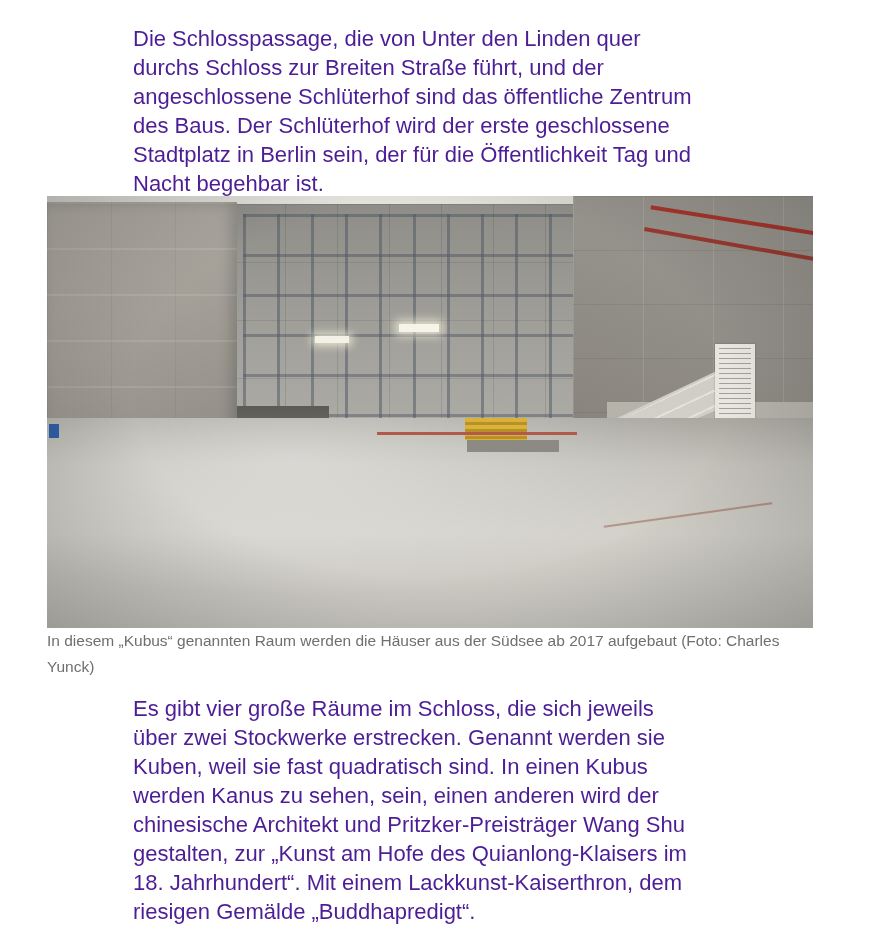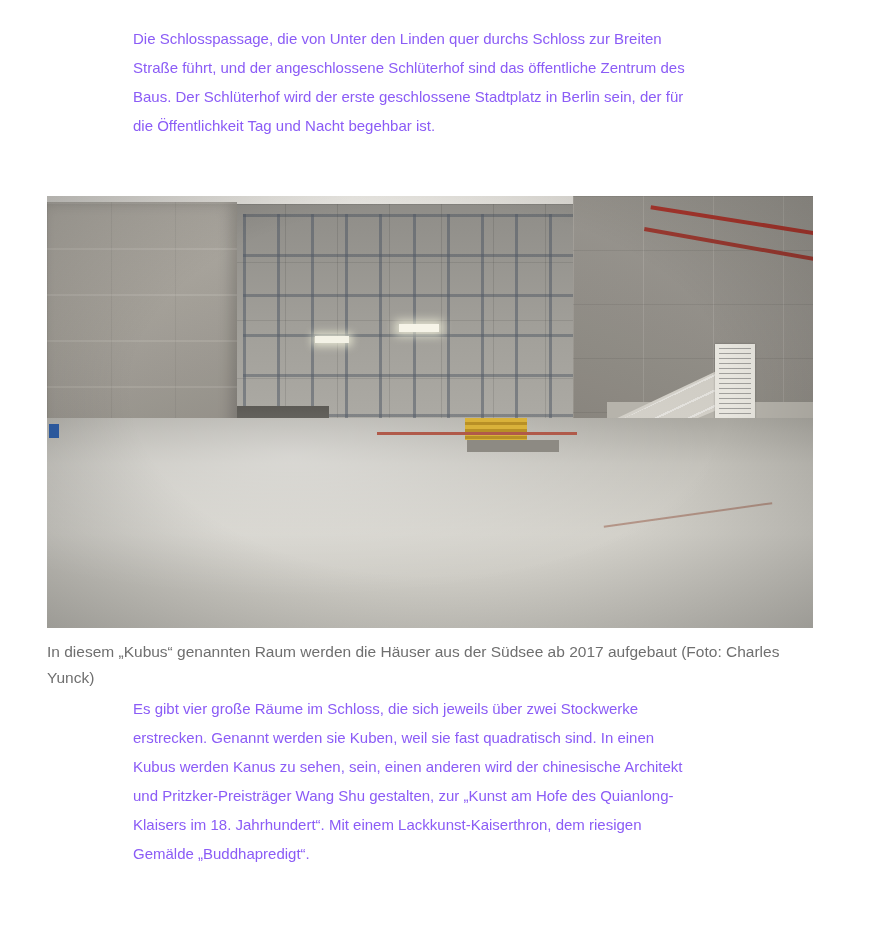--- a/index.html
+++ b/index.html
@@ -14,23 +14,23 @@
     color: #2b2b2b;
     overflow: hidden;
   }
   .page {
     position: relative;
     width: 890px;
     height: 943px;
     background: #ffffff;
   }
   .para {
-    font-size: 15px;
+    font-size: 22px;
     line-height: 29px;
-    color: #8b5cf6;
+    color: #4c1d95;
     margin: 0;
   }
   .para-top {
     position: absolute;
     left: 133px;
     top: 24px;
     width: 560px;
   }
   .para-bottom {
     position: absolute;
@@ -45,21 +45,20 @@
     width: 766px;
   }
   .photo {
     position: relative;
     width: 766px;
     height: 432px;
     overflow: hidden;
     background: #9a9a95;
   }
   .caption {
-    margin-top: 11px;
     font-size: 15.5px;
     line-height: 26px;
     color: #6f6f6f;
     width: 760px;
   }
 
   
   .sky-strip {
     position: absolute;
     left: 0; top: 0; width: 100%; height: 14px;

